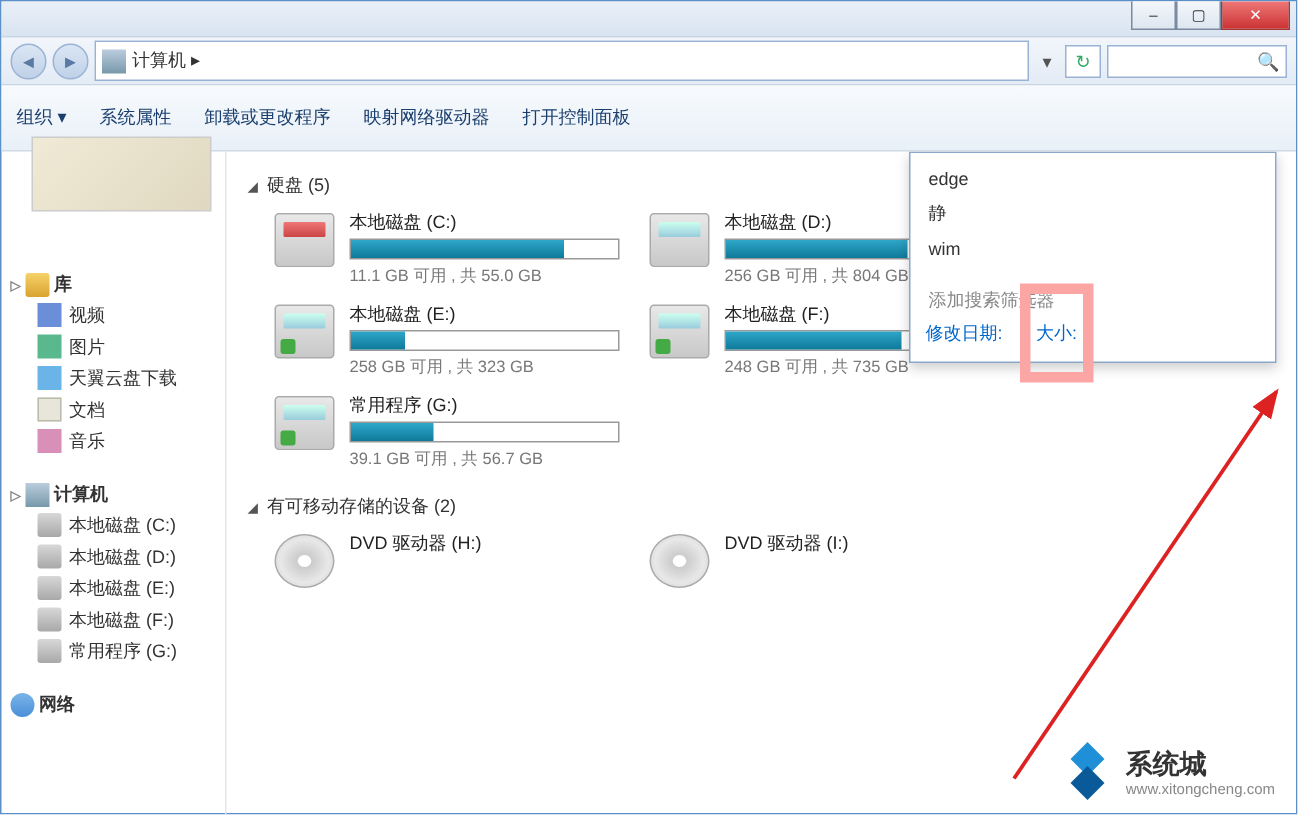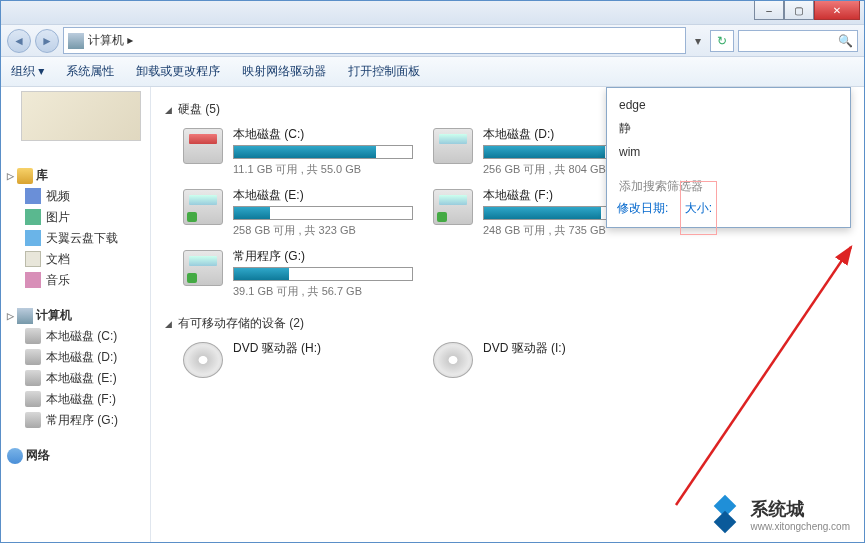--- a/index.html
+++ b/index.html
@@ -9,21 +9,21 @@
 .win-controls{position:absolute;top:0;right:4px;display:flex}
 .win-btn{width:30px;height:19px;border:1px solid #7a8aa0;border-top:none;display:flex;align-items:center;justify-content:center;font-size:10px;background:linear-gradient(#f4f7fb,#dde6f1);cursor:default}
 .win-btn.close{background:linear-gradient(#e77,#c33);color:#fff;width:46px;border-color:#a33}
 .navbar{height:32px;background:linear-gradient(#f2f6fb,#e3ebf5);display:flex;align-items:center;padding:0 6px;border-bottom:1px solid #c8d4e4;gap:4px}
 .nav-arrow{width:24px;height:24px;border-radius:50%;background:linear-gradient(#dbe6f4,#bfd1e8);border:1px solid #9ab3d4;display:flex;align-items:center;justify-content:center;color:#5a7aa4}
 .addressbar{flex:1;height:27px;background:#fff;border:1px solid #9ab3d4;display:flex;align-items:center;padding:0 4px}
 .addressbar .icon{width:16px;height:16px;background:linear-gradient(#bcd,#79a);margin-right:4px}
 .addr-drop{width:16px;height:20px;display:flex;align-items:center;justify-content:center;color:#555}
 .refresh-btn{width:24px;height:22px;border:1px solid #9ab3d4;background:#fff;display:flex;align-items:center;justify-content:center;color:#3a6}
 .searchbox{width:120px;height:22px;border:1px solid #9ab3d4;background:#fff;display:flex;align-items:center;justify-content:flex-end;padding:0 4px;color:#888}
-.toolbar{height:30px;background:linear-gradient(#f7fafd,#e8f0f8);border-bottom:1px solid #d0dae6;display:flex;align-items:center;padding:0 10px;gap:22px}
+.toolbar{height:44px;background:linear-gradient(#f7fafd,#e8f0f8);border-bottom:1px solid #d0dae6;display:flex;align-items:center;padding:0 10px;gap:22px}
 .toolbar span{color:#1a3e6e}
 .body-area{display:flex;height:calc(100% - 86px)}
 .sidebar{width:150px;border-right:1px solid #e0e6ee;padding:8px 6px;overflow:hidden}
 .sb-group{margin-bottom:14px}
 .sb-header{display:flex;align-items:center;gap:3px;padding:2px 0;font-weight:bold;color:#1a3e6e}
 .sb-header .caret{color:#888;font-size:9px}
 .sb-item{display:flex;align-items:flex-start;gap:5px;padding:2px 0 2px 18px;color:#222}
 .sb-icon{width:16px;height:16px;flex-shrink:0;display:inline-block}
 .i-lib{background:linear-gradient(#f7d26a,#d9a330);border-radius:2px}
 .i-vid{background:#6a8fd8}
@@ -48,21 +48,21 @@
 .drive-info{flex:1}
 .drive-name{color:#222;margin-bottom:2px}
 .progress{width:180px;height:14px;border:1px solid #999;background:#fff;margin-bottom:3px;position:relative}
 .progress .fill{height:100%;background:linear-gradient(#2fa7c9,#0e7a9a)}
 .drive-stat{color:#777;font-size:11px}
 .search-dropdown{position:absolute;top:0;right:13px;width:245px;background:#fff;border:1px solid #8aa8c8;box-shadow:0 3px 8px rgba(0,0,0,.2);padding:6px 10px 10px;z-index:5}
 .search-dropdown .opt{padding:4px 2px}
 .search-dropdown .hint{color:#888;margin-top:12px;padding:3px 2px}
 .search-dropdown .filters{margin-top:2px}
 .search-dropdown .filters a{color:#0066cc;text-decoration:none;margin-right:8px}
-.search-dropdown .filters a.boxed{border:1px solid #fca5a5;padding:19px 4px}
+.search-dropdown .filters a.boxed{border:7px solid #fca5a5;padding:19px 4px}
 .arrow-annot{position:absolute;top:148px;left:505px;width:210px;height:280px;pointer-events:none;z-index:6}
 .thumb{position:absolute;top:90px;left:20px;width:120px;height:50px;background:linear-gradient(135deg,#f0ead6,#e0d8c0);border:1px solid #ccc}
 .watermark{position:absolute;bottom:8px;right:14px;display:flex;align-items:center;gap:6px;z-index:10}
 .watermark .logo{width:40px;height:40px;position:relative}
 .watermark .logo::before,.watermark .logo::after{content:"";position:absolute;width:16px;height:16px;background:#1f8fd8;transform:rotate(45deg)}
 .watermark .logo::before{top:4px;left:12px}
 .watermark .logo::after{top:20px;left:12px;background:#0a5a9a}
 .watermark .txt .t1{font-size:18px;color:#333;font-weight:bold}
 .watermark .txt .t2{font-size:10px;color:#888}
 </style>

